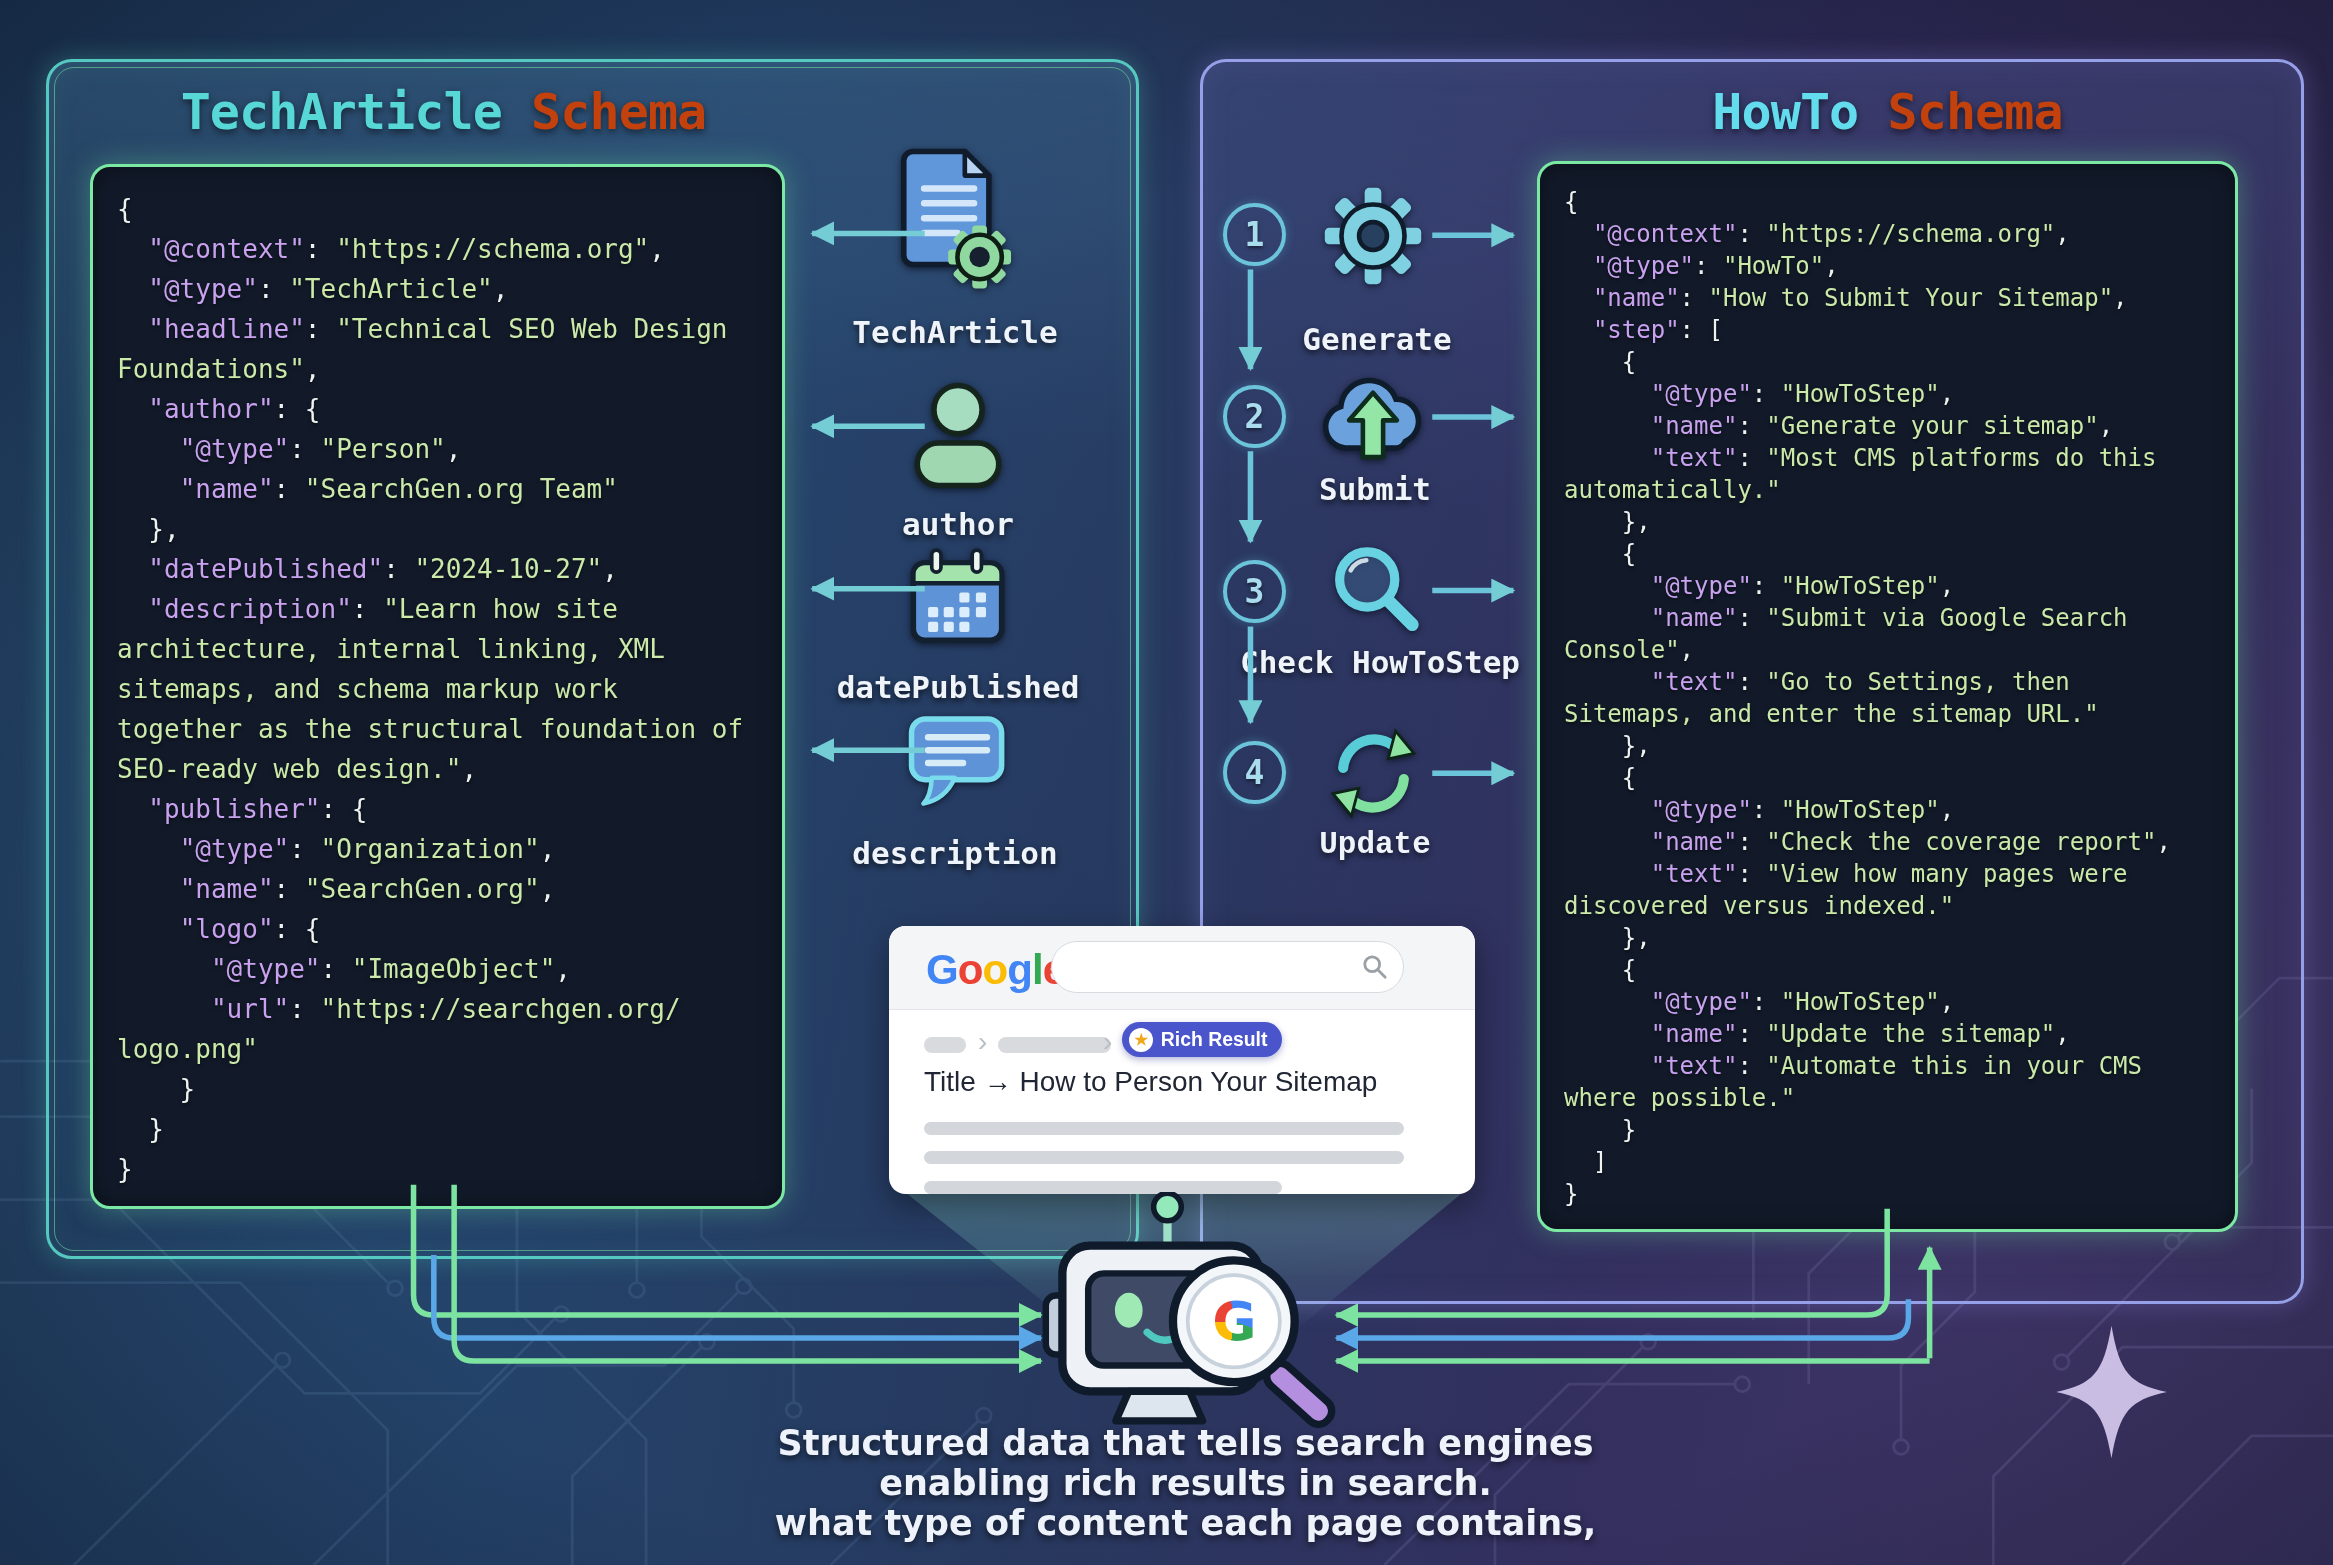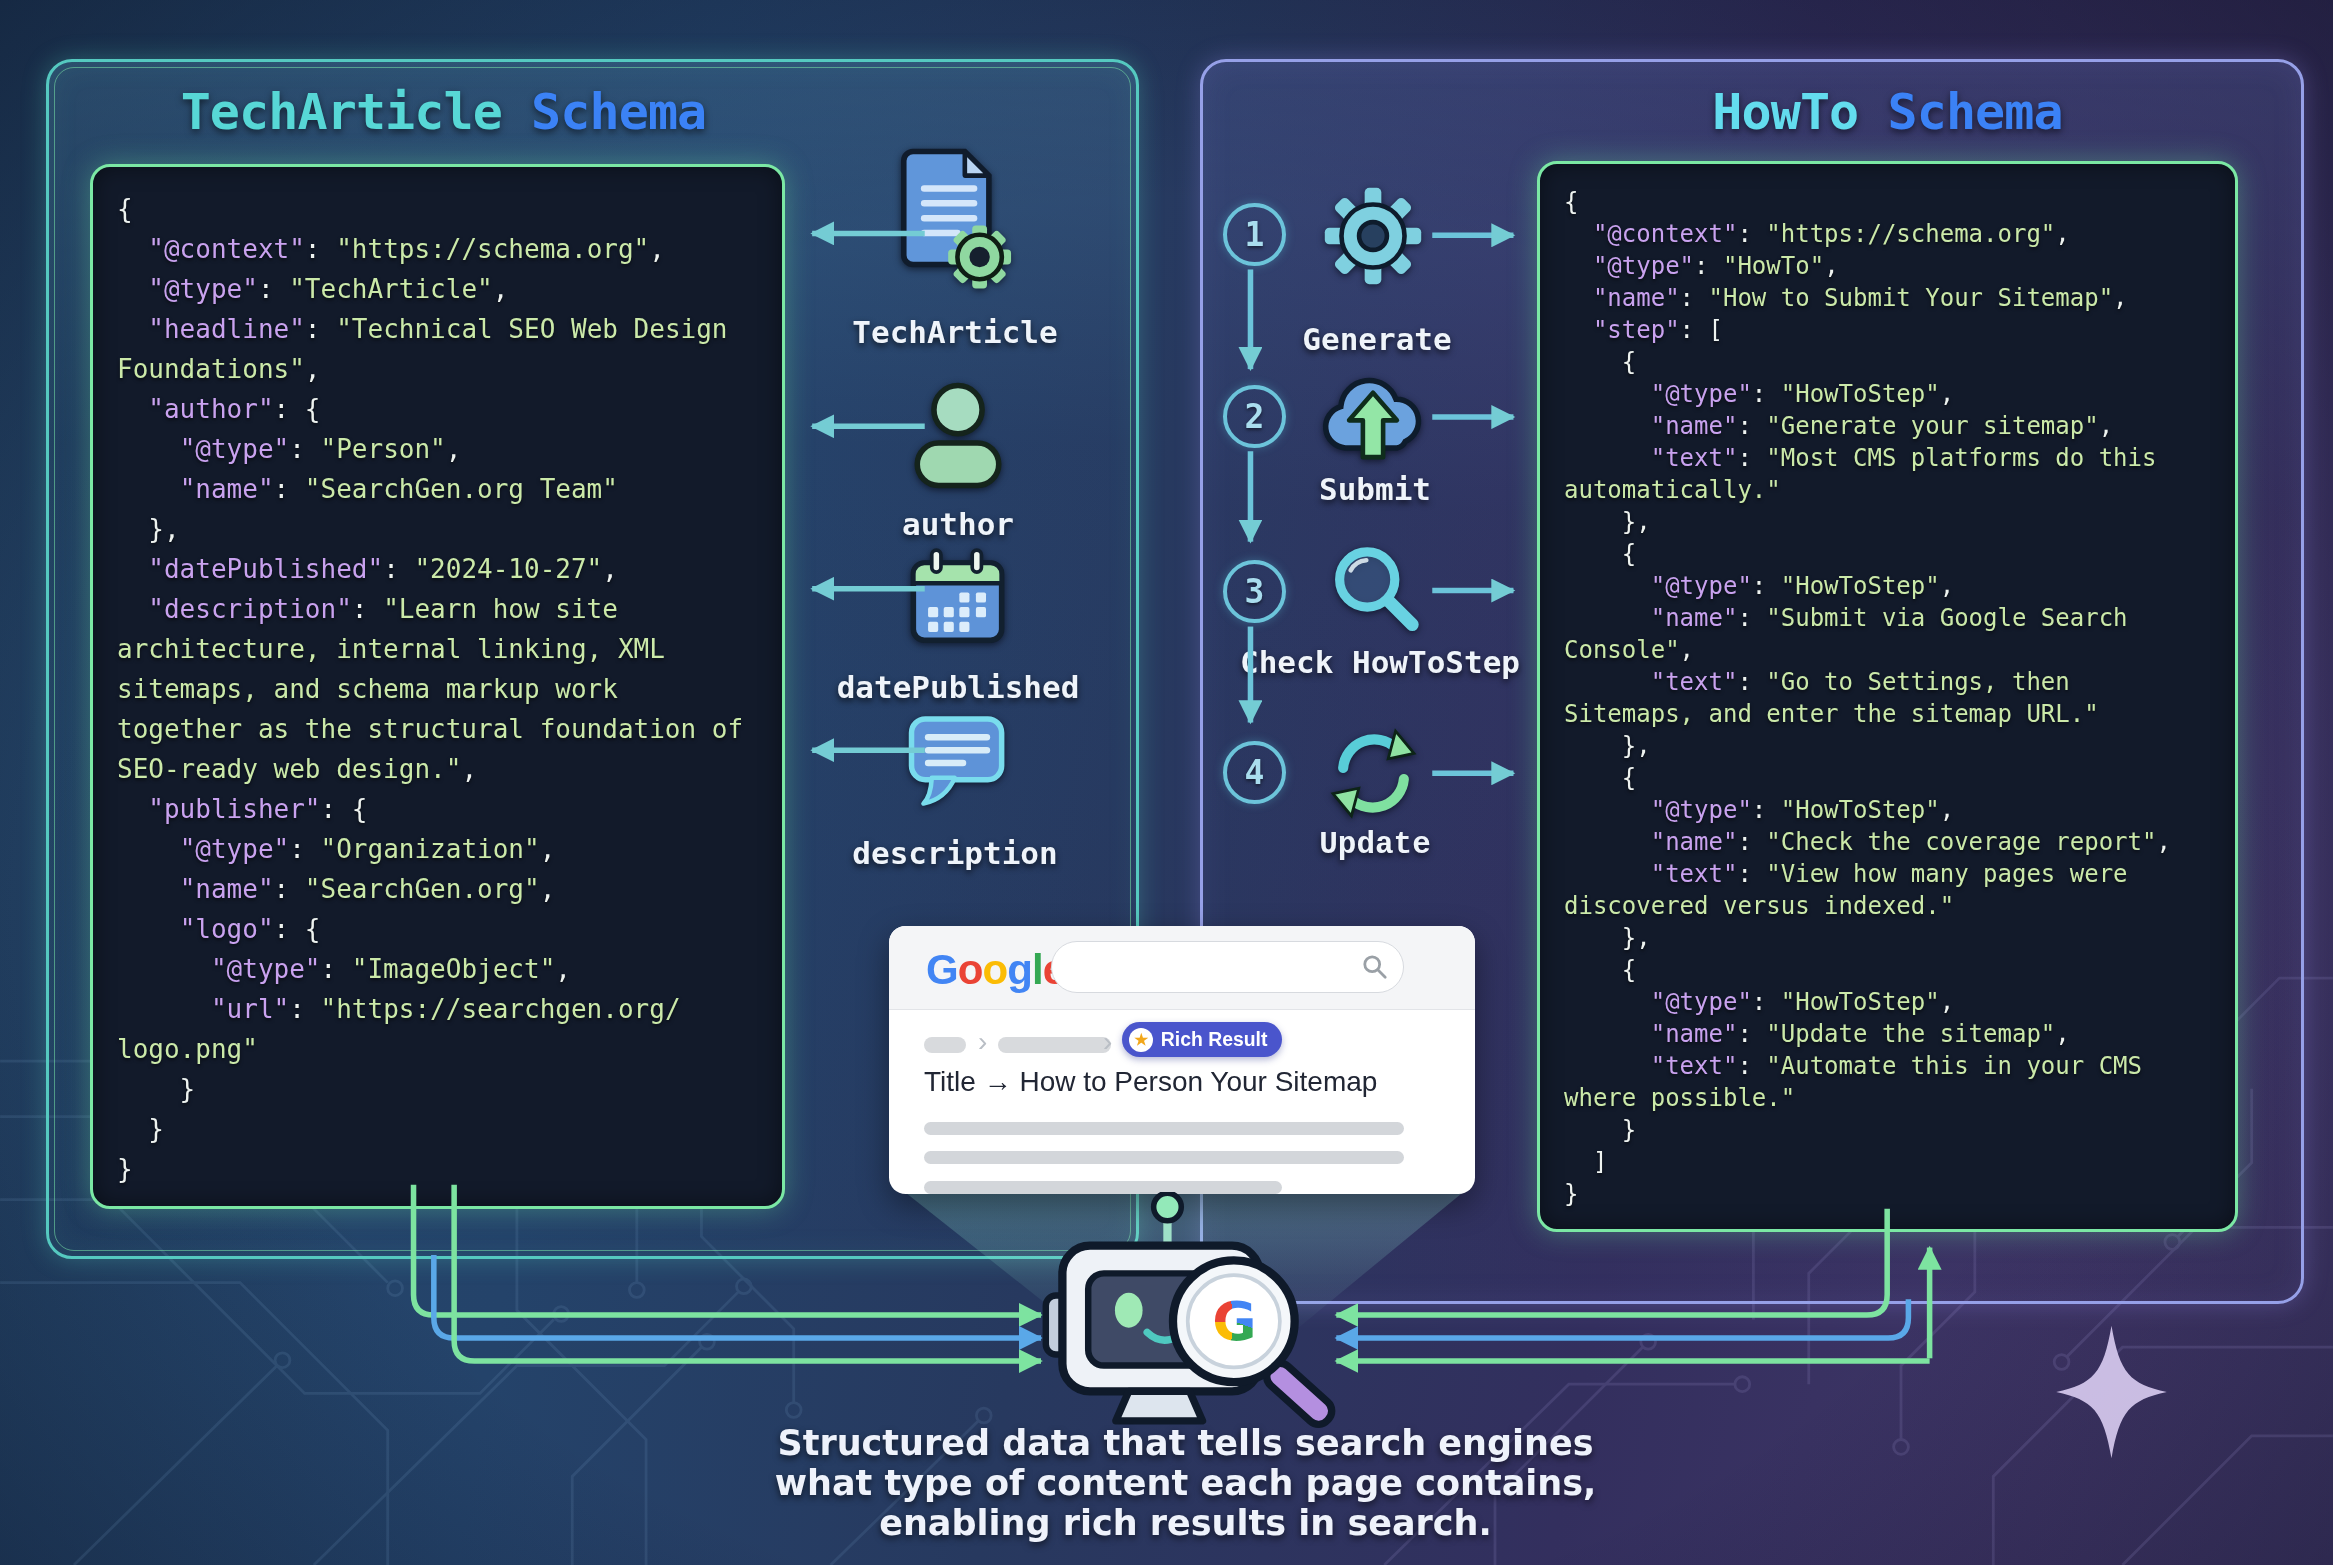--- a/index.html
+++ b/index.html
@@ -27,21 +27,21 @@
     box-shadow:0 0 24px rgba(150,140,235,.30), inset 0 0 31px rgba(150,140,235,.10);
   }
   
   .schema-title{
     position:absolute;z-index:3;text-align:center;
     font-family:"DejaVu Sans Mono",monospace;font-weight:bold;font-size:50px;letter-spacing:-0.9px;
     text-shadow:0 2.8px 7.4px rgba(0,0,0,.55);white-space:nowrap;
   }
   .t-accent-left{color:#57d7d6;}
   .t-accent-right{color:#63dcee;}
-  .t-white{color:#3b82f6;}
+  .t-white{color:#c2410c;}
   
   .codeblock{
     position:absolute;z-index:3;background:#121a2a;border:3.7px solid #7be8a4;border-radius:20px;
     box-shadow:0 0 28px rgba(110,232,160,.35), inset 0 0 22px rgba(0,0,0,.45);
     font-family:"DejaVu Sans Mono",monospace;color:#eef3f0;
     padding:22px 24px;box-sizing:border-box;white-space:pre;
   }
   #code-left{left:90px;top:138px;width:695px;height:1045px;font-size:26px;line-height:40px;}
   #code-right{left:1537px;top:137px;width:701px;height:1071px;font-size:24px;line-height:32px;}
   .cl{white-space:pre;text-shadow:0 1.8px 3.7px rgba(0,0,0,.6);}
@@ -379,20 +379,20 @@
   <g transform="rotate(42 300 216)">
     <rect x="262" y="202" width="84" height="28" rx="13" fill="#b48fe0" stroke="#0f1a2a" stroke-width="8"></rect>
   </g>
   <circle cx="232" cy="140" r="66" fill="#f4f7fa" stroke="#0f1a2a" stroke-width="9"></circle>
   <circle cx="232" cy="140" r="50" fill="#ffffff" stroke="#c8d2dc" stroke-width="4"></circle>
 </svg>
 <div class="g-glyph">G</div>
 
 <div class="caption">
   <div>Structured data that tells search engines</div>
+  <div>enabling rich results in search.</div>
   <div>what type of content each page contains,</div>
-  <div>enabling rich results in search.</div>
 </div>
 
 <svg class="abs" width="129" height="148" viewBox="-70 -80 140 160" style="left:2047px;top:1318px;z-index:3;">
   <path d="M0,-72 C9,-20 20,-9 60,0 C20,9 9,20 0,72 C-9,20 -20,9 -60,0 C-20,-9 -9,-20 0,-72 Z" fill="#d2c5ea" opacity="0.95"></path>
 </svg>
 
 
 </body></html>

